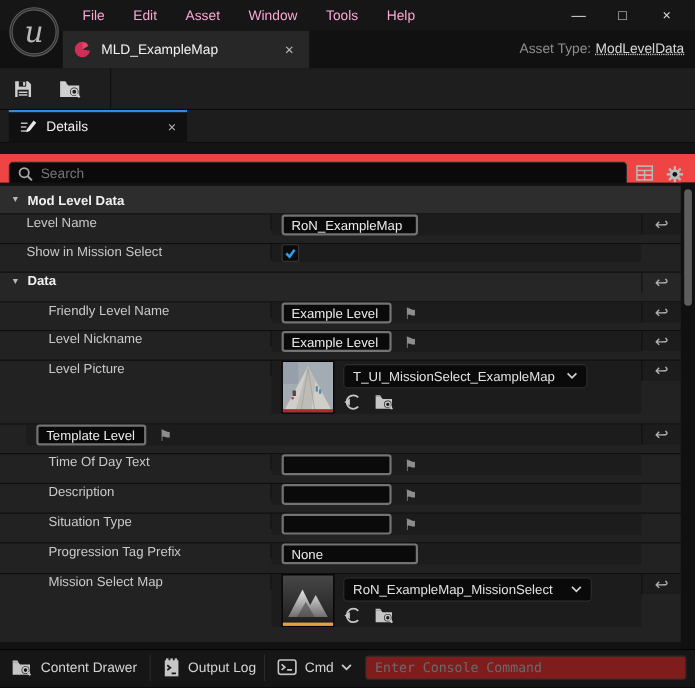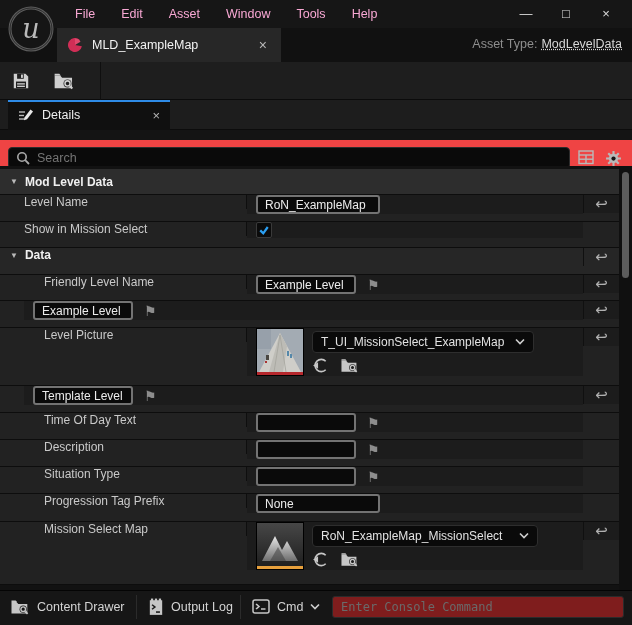--- a/index.html
+++ b/index.html
@@ -271,20 +271,23 @@
           <input class="tfield w100" value="Example Level" style="">
           <span class="flag">⚑</span>
         </div>
         <div class="preset">
             <span class="reset-glyph">↩</span>
           </div>
       </div>
 
       <div class="row h26 nested">
         <div class="pgutter"></div>
+        <div class="pname">
+            <span>Level Nickname</span>
+          </div>
         <div class="pval">
           <input class="tfield w100" value="Example Level" style="">
           <span class="flag">⚑</span>
         </div>
         <div class="preset">
             <span class="reset-glyph">↩</span>
           </div>
       </div>
 
       <div class="row nested" style="height:58px">

